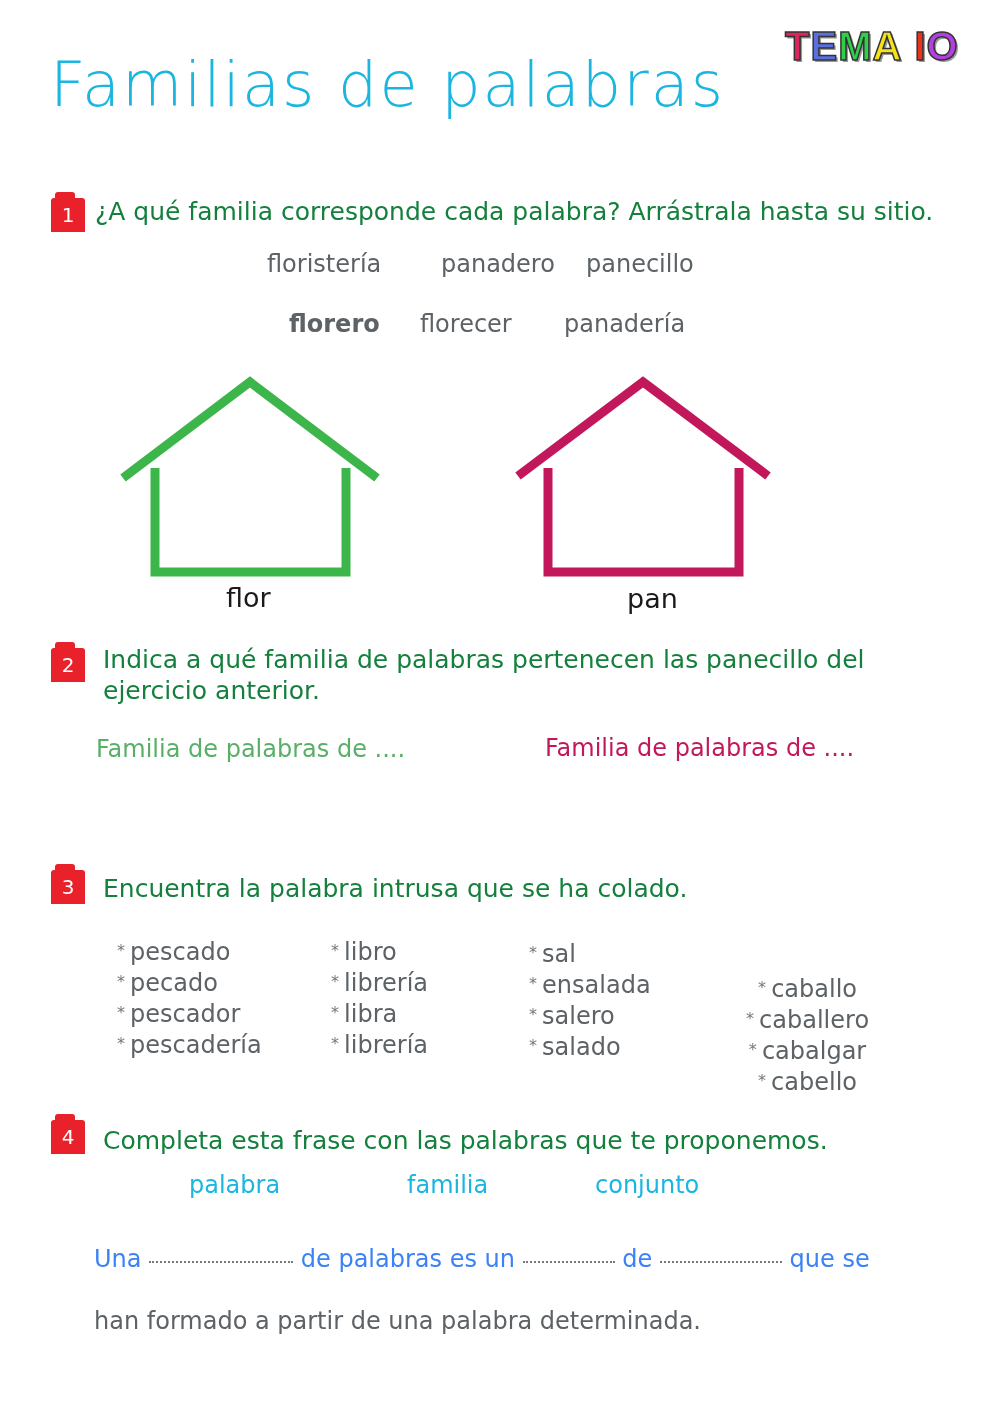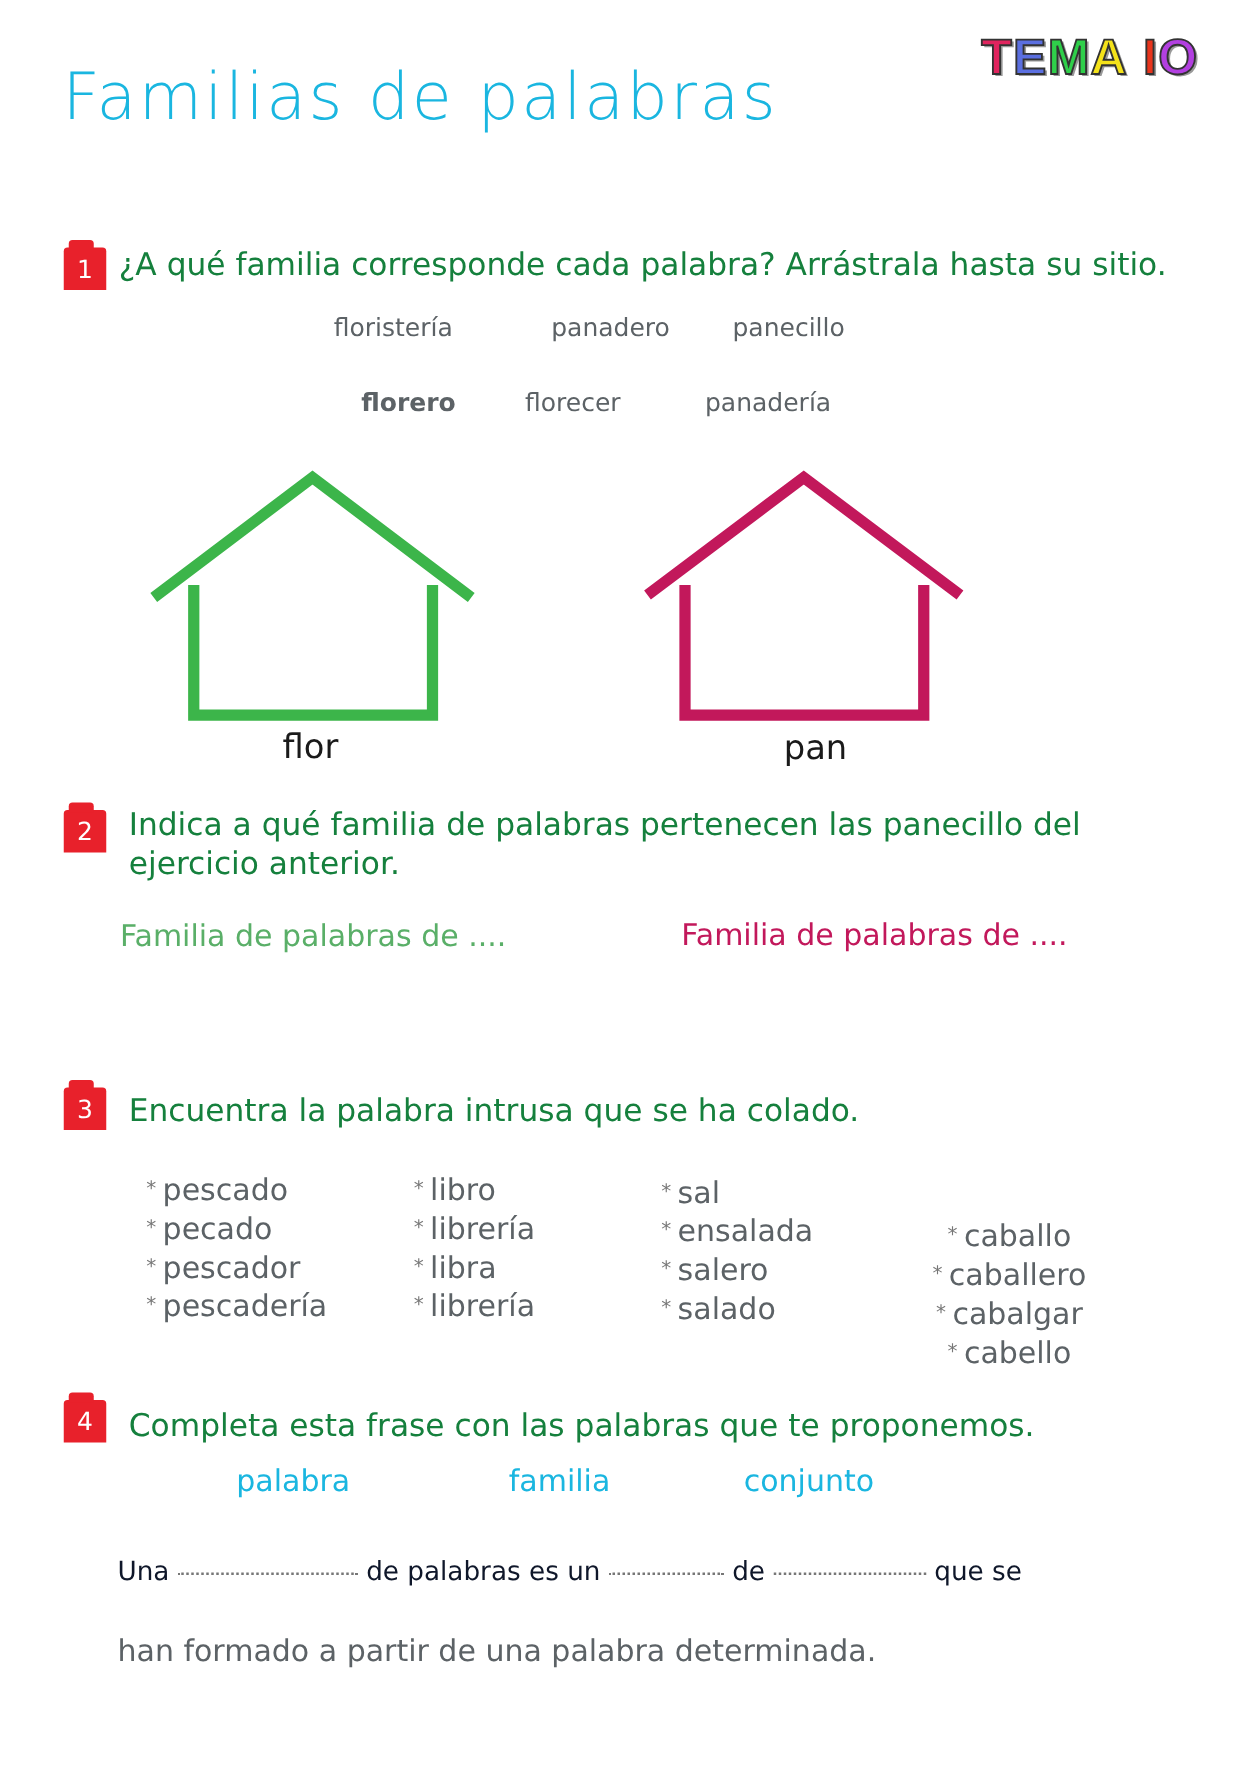--- a/index.html
+++ b/index.html
@@ -1,29 +1,29 @@
 <!DOCTYPE html>
 <html><head>
 <meta charset="utf-8">
 <style>
   html, body { margin: 0; padding: 0; background: #ffffff; }
   body { width: 1000px; height: 1415px; position: relative; overflow: hidden;
          font-family: "DejaVu Sans", sans-serif; color: #1a1a1a; }
   .abs { position: absolute; }
-  .title { left: 50px; top: 48px; font-size: 52px; color: #1ab6e0; letter-spacing: 2px;
+  .title { left: 50px; top: 48px; font-size: 62px; color: #1ab6e0; letter-spacing: 2px;
            font-family: "DejaVu Sans", sans-serif; font-weight: 300; }
   .tema { left: 785px; top: 24px; font-size: 40px; font-weight: bold; letter-spacing: 1px;
           font-family: Liberation Sans, sans-serif; }
   .tema span { -webkit-text-stroke: 1.5px #333; text-shadow: 2px 2px 0 #999; }
   .badge { width: 34px; height: 34px; background: #e8212b; color: #fff; font-size: 20px;
            display: flex; align-items: center; justify-content: center; border-radius: 3px 3px 0 0; }
   .badge::before { content: ""; position: absolute; top: -6px; left: 4px; width: 20px; height: 8px;
                    background: #e8212b; border-radius: 3px 3px 0 0; }
   .qtext { font-size: 25px; color: #15803d; }
-  .word { font-size: 20px; color: #5c6266; }
+  .word { font-size: 24px; color: #5c6266; }
   .house-label { font-size: 27px; color: #1a1a1a; }
   .list-item { font-size: 24px; color: #5c6266; line-height: 30px; }
   .list-item::before { content: "* "; font-size: 16px; vertical-align: 4px; color: #777; }
   .cyan { color: #1ab6e0; font-size: 24px; }
   .blank { display: inline-block; border-bottom: 2px dotted #777; vertical-align: 4px; height: 2px; }
 </style>
 </head>
 <body>
 
 <div class="abs title">Familias de palabras</div>
@@ -87,21 +87,21 @@
   <div class="list-item">cabello</div>
 </div>
 
 <div class="abs badge" style="left:51px; top:1120px;">4</div>
 <div class="abs qtext" style="left:103px; top:1126px;text-align:right;">Completa esta frase con las palabras que te proponemos.</div>
 
 <div class="abs cyan" style="left:189px; top:1171px;">palabra</div>
 <div class="abs cyan" style="left:407px; top:1171px;">familia</div>
 <div class="abs cyan" style="left:595px; top:1171px;">conjunto</div>
 
-<div class="abs" style="left:94px; top:1245px; font-size:21px; color:#0f172a; white-space:nowrap;">
+<div class="abs" style="left:94px; top:1245px; font-size:24px; color:#3b82f6; white-space:nowrap;">
   <span>Una</span>
   <span class="blank" style="width:144px;"></span>
   <span>de palabras es un</span>
   <span class="blank" style="width:92px;"></span>
   <span>de</span>
   <span class="blank" style="width:122px;"></span>
   <span>que se</span>
 </div>
 <div class="abs" style="left:94px; top:1307px; font-size:24px; color:#5c6266;">han formado a partir de una palabra determinada.</div>
 

